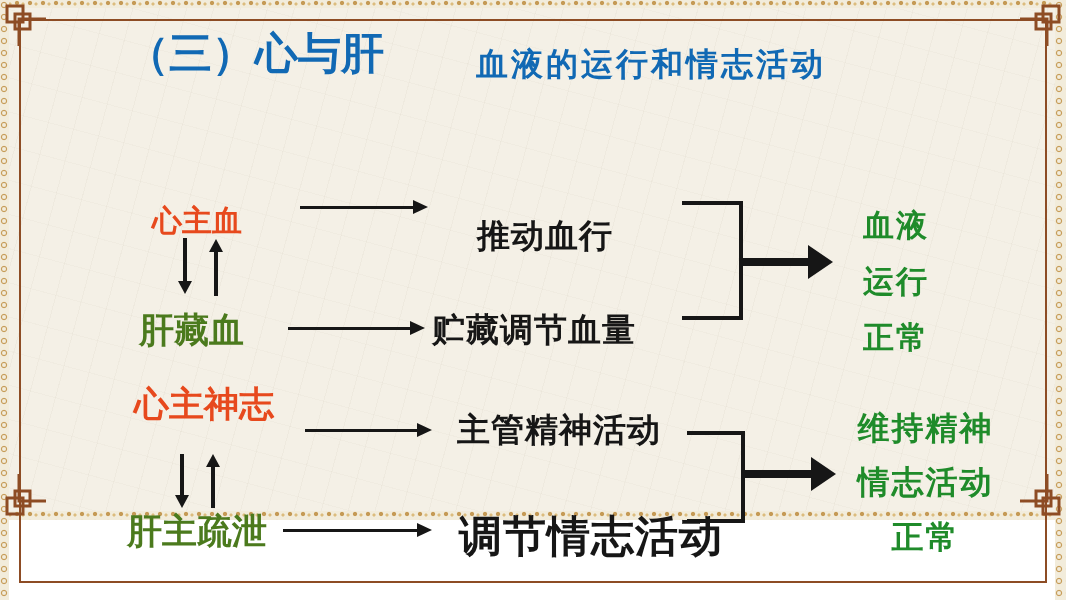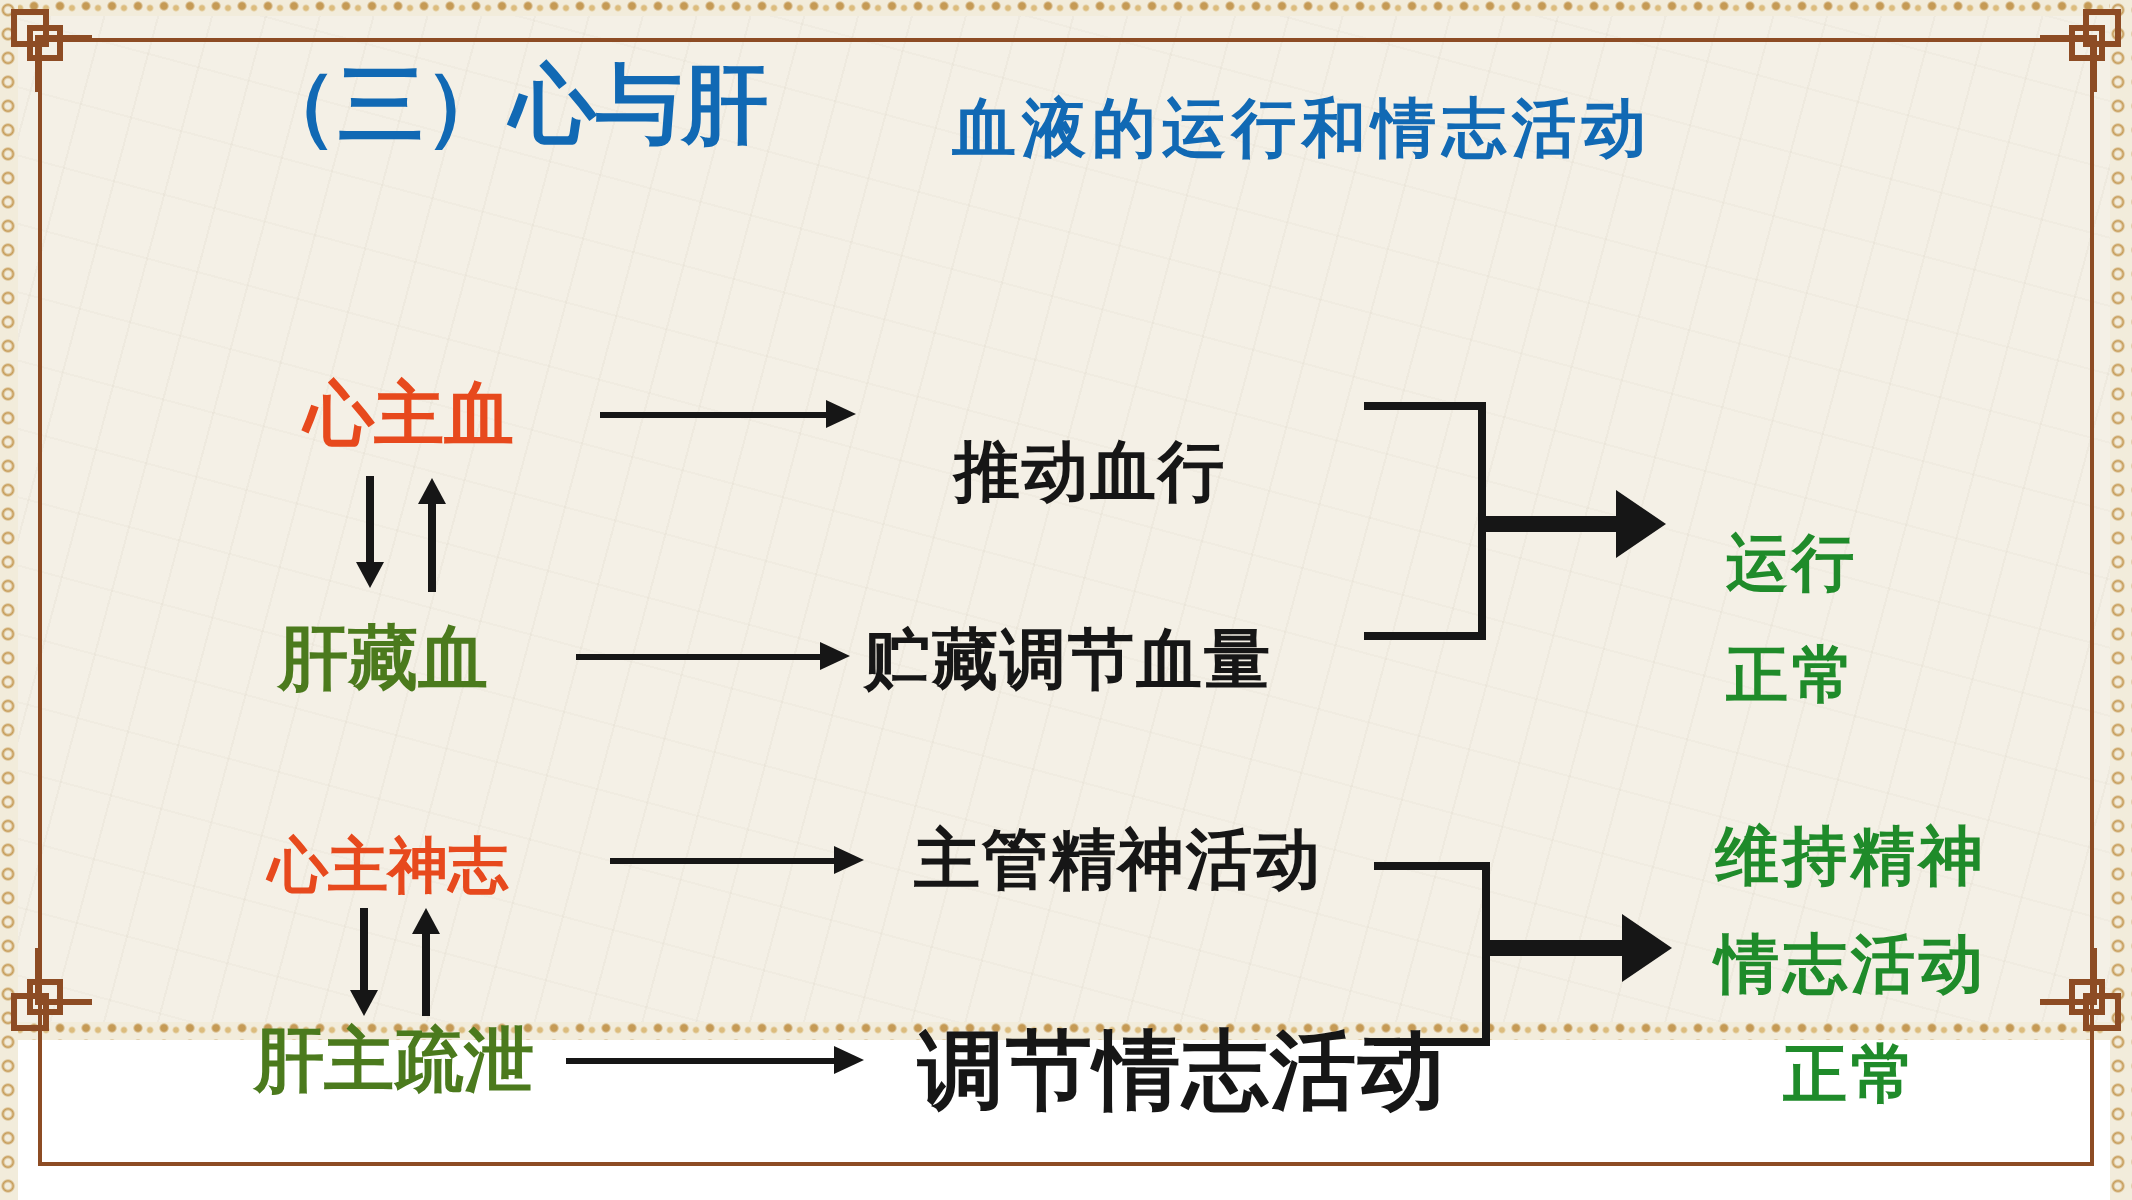--- a/index.html
+++ b/index.html
@@ -118,40 +118,41 @@
     <g fill="none" stroke="#8d4c24" stroke-width="3">
       <path d="M44 17 H17 V44"></path>
       <rect x="5" y="4" width="16" height="16"></rect>
       <rect x="13" y="12" width="15" height="15"></rect>
     </g>
   </svg>
 
   <div class="node c-blue" style="left:126px; top:32px; font-size:43px;">（三）心与肝</div>
   <div class="node c-blue" style="left:476px; top:48px; font-size:32px; letter-spacing:3px;">血液的运行和情志活动</div>
 
-  <div class="node c-orange" style="left:152px; top:190px; font-size:35px;">心主血</div>
+  <div class="node c-orange" style="left:152px; top:206px; font-size:30px;">心主血</div>
   <div class="arrow-right" style="left:300px; top:206px; width:113px;"></div>
   <div class="node c-black" style="left:477px; top:187px; font-size:33px; letter-spacing:1px;margin-top:32px;">推动血行</div>
 
   <div class="arrow-down" style="left:183px; top:238px; height:44px;"></div>
   <div class="arrow-up" style="left:214px; top:251px; height:45px;"></div>
 
   <div class="node c-olive" style="left:139px; top:312px; font-size:35px;">肝藏血</div>
   <div class="arrow-right" style="left:288px; top:327px; width:122px;"></div>
   <div class="node c-black" style="left:432px; top:313px; font-size:33px; letter-spacing:1px;">贮藏调节血量</div>
 
   <div class="hline" style="left:682px; top:201px; width:61px;"></div>
   <div class="vline" style="left:739px; top:201px; height:119px;"></div>
   <div class="hline" style="left:682px; top:316px; width:61px;"></div>
   <div class="arrow-thick" style="left:741px; top:258px; width:67px;"></div>
 
+  <div class="result-line c-green" style="left:848px; top:210px; width:96px; font-size:31px; letter-spacing:2px;">血液</div>
   <div class="result-line c-green" style="left:848px; top:266px; width:96px; font-size:31px; letter-spacing:2px;">运行</div>
   <div class="result-line c-green" style="left:848px; top:322px; width:96px; font-size:31px; letter-spacing:2px;">正常</div>
 
-  <div class="node c-orange" style="left:134px; top:386px; font-size:30px;margin-top:33px;">心主神志</div>
+  <div class="node c-orange" style="left:134px; top:386px; font-size:35px;">心主神志</div>
   <div class="arrow-right" style="left:305px; top:429px; width:112px;"></div>
   <div class="node c-black" style="left:457px; top:413px; font-size:33px; letter-spacing:1px;">主管精神活动</div>
 
   <div class="arrow-down" style="left:180px; top:454px; height:42px;"></div>
   <div class="arrow-up" style="left:211px; top:466px; height:42px;"></div>
 
   <div class="node c-olive" style="left:127px; top:513px; font-size:35px;">肝主疏泄</div>
   <div class="arrow-right" style="left:283px; top:529px; width:134px;"></div>
   <div class="node c-black" style="left:459px; top:515px; font-size:43px; letter-spacing:1px;">调节情志活动</div>
 

